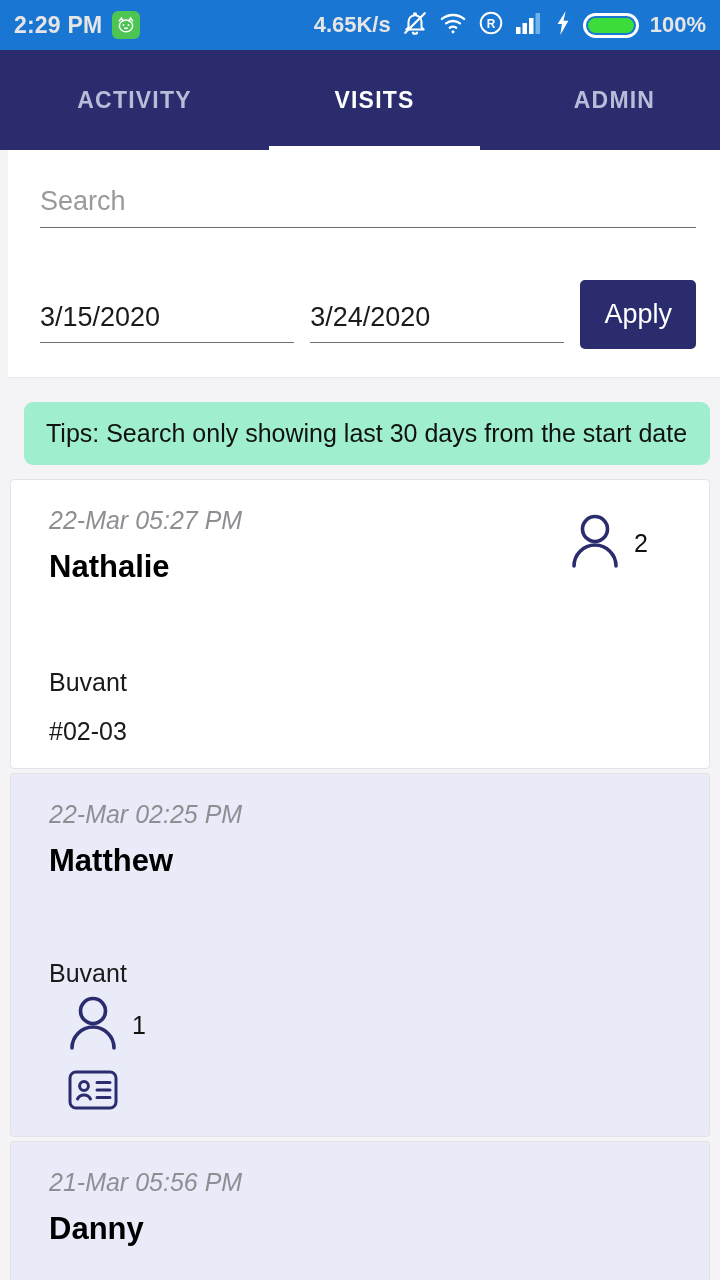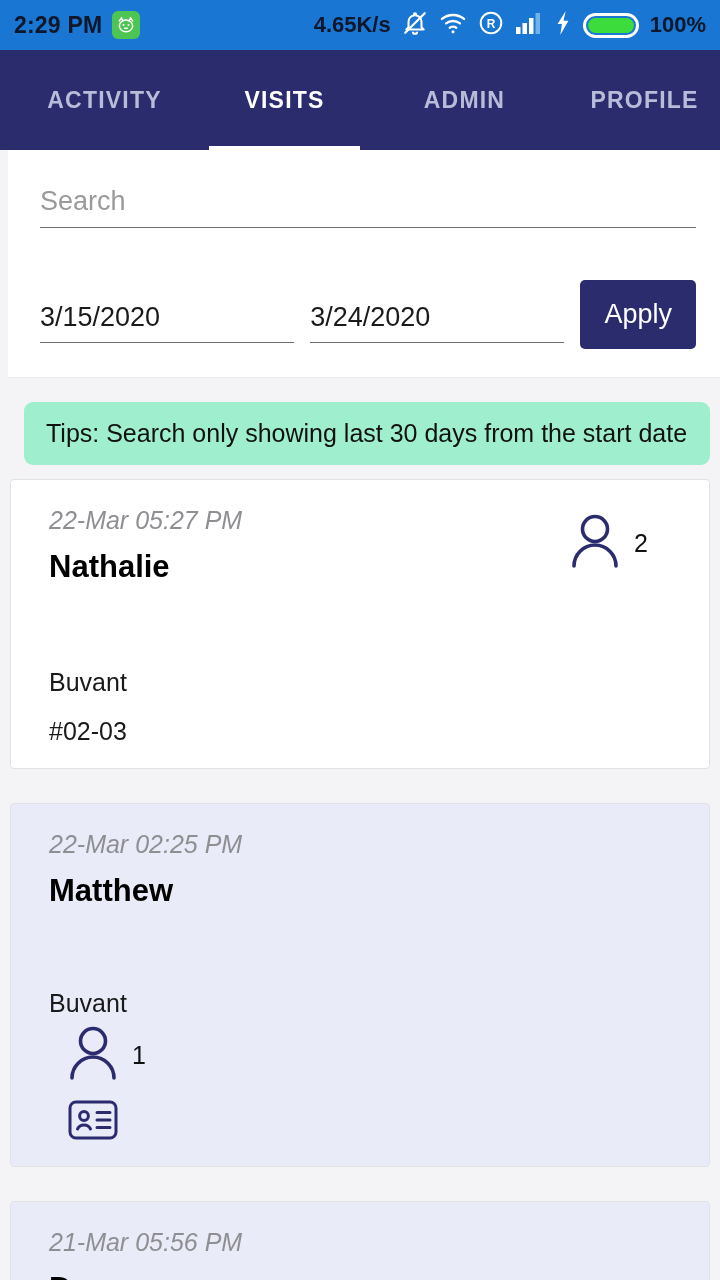--- a/index.html
+++ b/index.html
@@ -9,21 +9,21 @@
     font-family:"Liberation Sans", sans-serif;
     overflow:hidden;
   }
 
   
   .status-bar{
     height:50px; width:100%;
     background:var(--statusbar,#1976D2);
     display:flex; align-items:center;
     padding:0 14px;
-    color:#0f172a;
+    color:#e5e5e5;
   }
   .sb-left{ display:flex; align-items:center; gap:10px; }
   .sb-time{ font-size:23px; font-weight:bold; letter-spacing:.2px; }
   .sb-appicon{
     width:28px; height:28px; border-radius:6px;
     background:#4CC552; display:flex; align-items:center; justify-content:center;
   }
   .sb-right{ margin-left:auto; display:flex; align-items:center; gap:11px; }
   .sb-net{ font-size:22px; font-weight:bold; }
   .sb-batt-pct{ font-size:22px; font-weight:bold; }
@@ -89,21 +89,21 @@
     padding:17px 22px;
     font-size:25px; color:#111;
   }
 
   
   .cards{ padding:14px 10px 0 10px; }
   .card{
     border:1px solid #e2e2e6; border-radius:4px;
     background:#ffffff;
     padding:26px 38px 22px 38px;
-    margin-bottom:34px;
+    margin-bottom:4px;
     display:flex; position:relative;
     min-height:290px;
   }
   .card.alt{ background:var(--cardalt,#EAEBF8);flex-direction:column; }
   .card-main{ flex:1; display:flex; flex-direction:column; }
   .card-time{
     font-size:25px; color:#8e8e93; font-style:italic; font-weight:normal;
   }
   .card-name{
     font-size:31px; font-weight:bold; color:#000; margin-top:14px;
@@ -175,21 +175,20 @@
       <span class="batt-fill"></span>
     </span>
     <span class="sb-batt-pct">100%</span>
   </div>
 </div>
 
 <div class="tabbar">
   <div class="tab">ACTIVITY</div>
   <div class="tab active">VISITS</div>
   <div class="tab">ADMIN</div>
-  <div class="tab">PROFILE</div>
 </div>
 
 <div class="filter-panel">
   <input class="search-field" type="text" placeholder="Search" style="">
   <div class="date-row">
     <input class="date-field" type="text" value="3/15/2020" style="">
     <input class="date-field" type="text" value="3/24/2020" style="">
     <button class="apply-btn">Apply</button>
   </div>
 </div>

